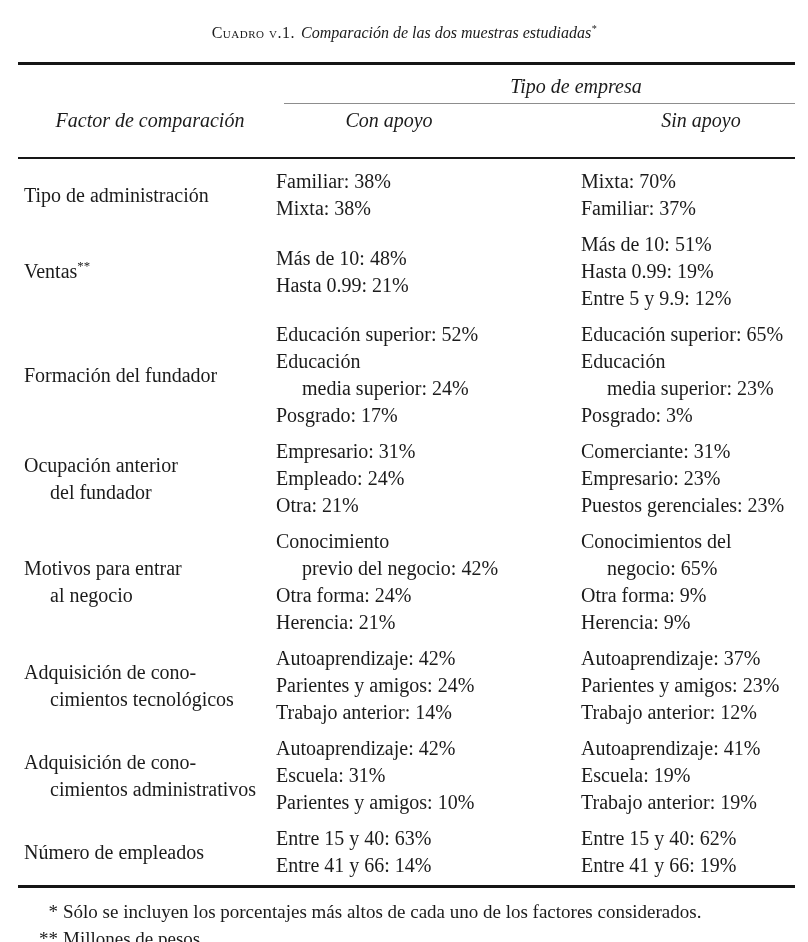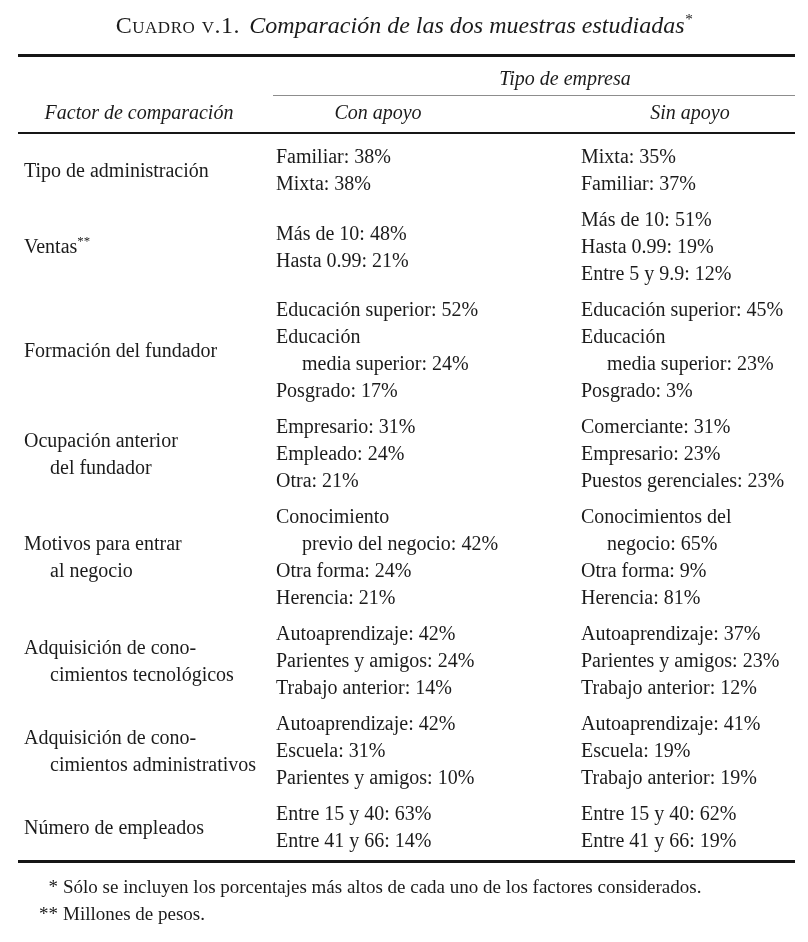--- a/index.html
+++ b/index.html
@@ -13,39 +13,39 @@
     position:relative;
     width:808px;height:942px;
     background:var(--bg);
     color:var(--text);
     font-family:"Liberation Serif","DejaVu Serif",serif;
     box-sizing:border-box;
     overflow:hidden;
   }
   
   .title{
-    padding-top:8px;
+    padding-top:16px;
     text-align:center;
-    font-size:24px;
+    font-size:16px;
     line-height:34px;
     white-space:nowrap;
   }
   .title-label{font-variant:small-caps;letter-spacing:0.5px;}
   .title-text{font-style:italic;margin-left:0.38em;}
   sup{font-size:64%;vertical-align:super;line-height:0;}
   .title sup{font-style:italic;}
 
   
   .rule{margin-left:18px;margin-right:13px;background:var(--rule);}
   .rule.thick{height:3px;}
   .rule.mid{height:2px;}
   .rule-top{margin-top:12px;}
 
   
-  .header-block{position:relative;height:75px;}
+  .header-block{position:relative;height:92px;margin-left:11px;}
   .group-label{
     position:absolute;top:8px;left:273px;width:522px;
     text-align:center;text-indent:62px;
     font-style:italic;font-size:20px;line-height:26px;
   }
   .group-underline{
     position:absolute;top:38px;left:273px;right:13px;
     height:1px;background:var(--thin-rule);
   }
   .colhead{
@@ -100,21 +100,21 @@
   <div class="tbody" id="table-body">
       <div class="trow">
     <div class="cell cell-factor">
           <div class="line">Tipo de administración</div>
         </div>
     <div class="cell cell-con">
           <div class="line">Familiar: 38%</div>
           <div class="line">Mixta: 38%</div>
         </div>
     <div class="cell cell-sin">
-          <div class="line">Mixta: 35%</div>
+          <div class="line">Mixta: 70%</div>
           <div class="line">Familiar: 37%</div>
         </div>
   </div>
       <div class="trow">
     <div class="cell cell-factor">
           <div class="line">Ventas<sup>**</sup></div>
         </div>
     <div class="cell cell-con">
           <div class="line">Más de 10: 48%</div>
           <div class="line">Hasta 0.99: 21%</div>
@@ -129,21 +129,21 @@
     <div class="cell cell-factor">
           <div class="line">Formación del fundador</div>
         </div>
     <div class="cell cell-con">
           <div class="line">Educación superior: 52%</div>
           <div class="line">Educación</div>
           <div class="line indent">media superior: 24%</div>
           <div class="line">Posgrado: 17%</div>
         </div>
     <div class="cell cell-sin">
-          <div class="line">Educación superior: 45%</div>
+          <div class="line">Educación superior: 65%</div>
           <div class="line">Educación</div>
           <div class="line indent">media superior: 23%</div>
           <div class="line">Posgrado: 3%</div>
         </div>
   </div>
       <div class="trow">
     <div class="cell cell-factor">
           <div class="line">Ocupación anterior</div>
           <div class="line indent">del fundador</div>
         </div>
@@ -166,21 +166,21 @@
     <div class="cell cell-con">
           <div class="line">Conocimiento</div>
           <div class="line indent">previo del negocio: 42%</div>
           <div class="line">Otra forma: 24%</div>
           <div class="line">Herencia: 21%</div>
         </div>
     <div class="cell cell-sin">
           <div class="line">Conocimientos del</div>
           <div class="line indent">negocio: 65%</div>
           <div class="line">Otra forma: 9%</div>
-          <div class="line">Herencia: 81%</div>
+          <div class="line">Herencia: 9%</div>
         </div>
   </div>
       <div class="trow">
     <div class="cell cell-factor">
           <div class="line">Adquisición de cono-</div>
           <div class="line indent">cimientos tecnológicos</div>
         </div>
     <div class="cell cell-con">
           <div class="line">Autoaprendizaje: 42%</div>
           <div class="line">Parientes y amigos: 24%</div>

